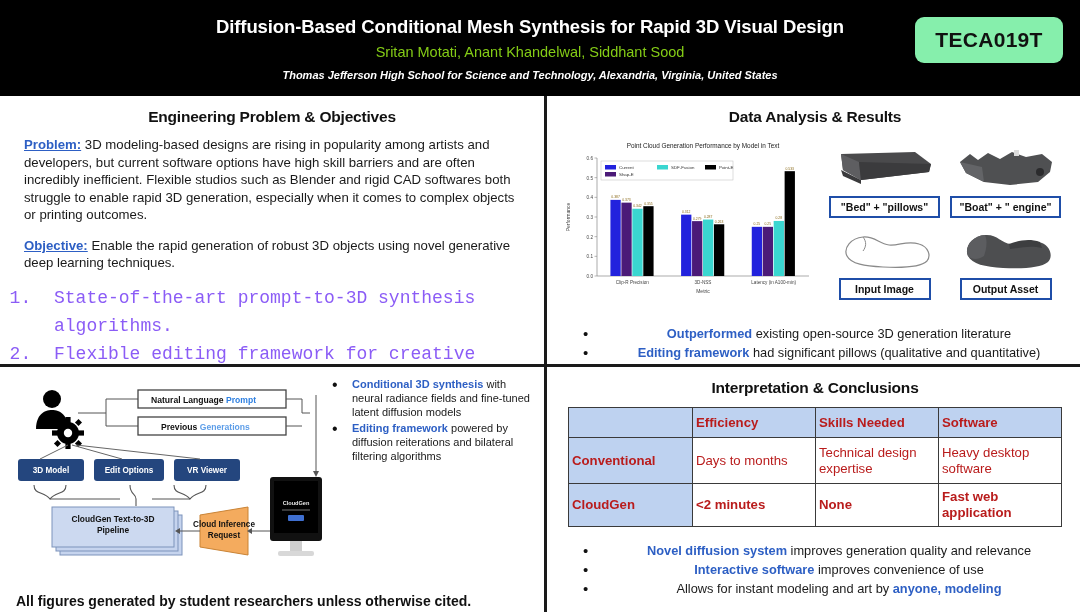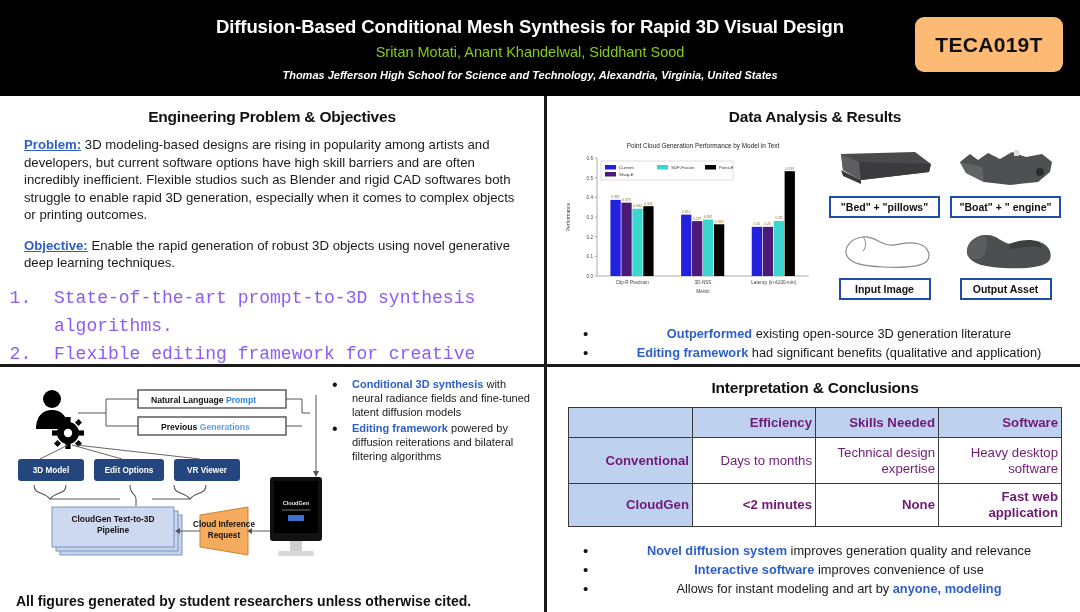--- a/index.html
+++ b/index.html
@@ -32,22 +32,22 @@
   .poster-authors {
     color: #84cc16; font-size: 14.5px; font-weight: normal;
     margin-top: 8px; line-height: 1.1;
   }
   .poster-affil {
     color: #ffffff; font-size: 11px; font-style: italic; font-weight: bold;
     margin-top: 8px; line-height: 1.1;
   }
   .badge {
     position: absolute; right: 17px; top: 17px;
-    width: 148px; height: 55px;
-    background: #fdba74; border-radius: 9px;
+    width: 148px; height: 46px;
+    background: #86efac; border-radius: 9px;
     display: flex; align-items: center; justify-content: center;
     font-size: 21px; font-weight: bold; color: #111;
     letter-spacing: 0.3px;
   }
 
   
   .body-grid {
     flex: 1 1 auto;
     display: grid;
     grid-template-columns: 544px 536px;
@@ -118,22 +118,22 @@
     font-size: 14px; font-weight: bold; color: #111;
   }
 
   
   table.conc {
     width: 494px; margin: 2px auto 0 auto;
     border-collapse: collapse; table-layout: fixed;
   }
   table.conc td, table.conc th {
     border: 1.6px solid #3a3a3a;
-    text-align: right; vertical-align: middle;
-    font-size: 13.2px; color: #701a75; padding: 5px 3px;
+    text-align: left; vertical-align: middle;
+    font-size: 13.2px; color: #b91c1c; padding: 5px 3px;
     line-height: 1.2;
   }
   table.conc th { background: #bed2f0; font-weight: bold; height: 30px; }
   table.conc td.rowhead { background: #bed2f0; font-weight: bold; }
   tr.conv td { height: 46px; font-weight: normal; }
   tr.cgen td { height: 40px; font-weight: bold; }
   .c0 { width: 124px; }
 
   
   .dgbox-label { font-family: "Liberation Sans", sans-serif; }
@@ -274,21 +274,21 @@
           <div class="capbox narrow">Input Image</div>
           <div class="capbox narrow">Output Asset</div>
         </div>
       </div>
 
       <ul class="bullets">
         <li>
           <span class="hl">Outperformed</span><span> existing open-source 3D generation literature</span>
         </li>
         <li>
-          <span class="hl">Editing framework</span><span> had significant benefits (qualitative and application)</span>
+          <span class="hl">Editing framework</span><span> had significant pillows (qualitative and quantitative)</span>
         </li>
       </ul>
     </div>
 
     <div class="cell">
 
       <div class="p3-inner">
         <div class="diagram">
           <svg width="312" height="196" viewBox="0 0 312 196">
 

